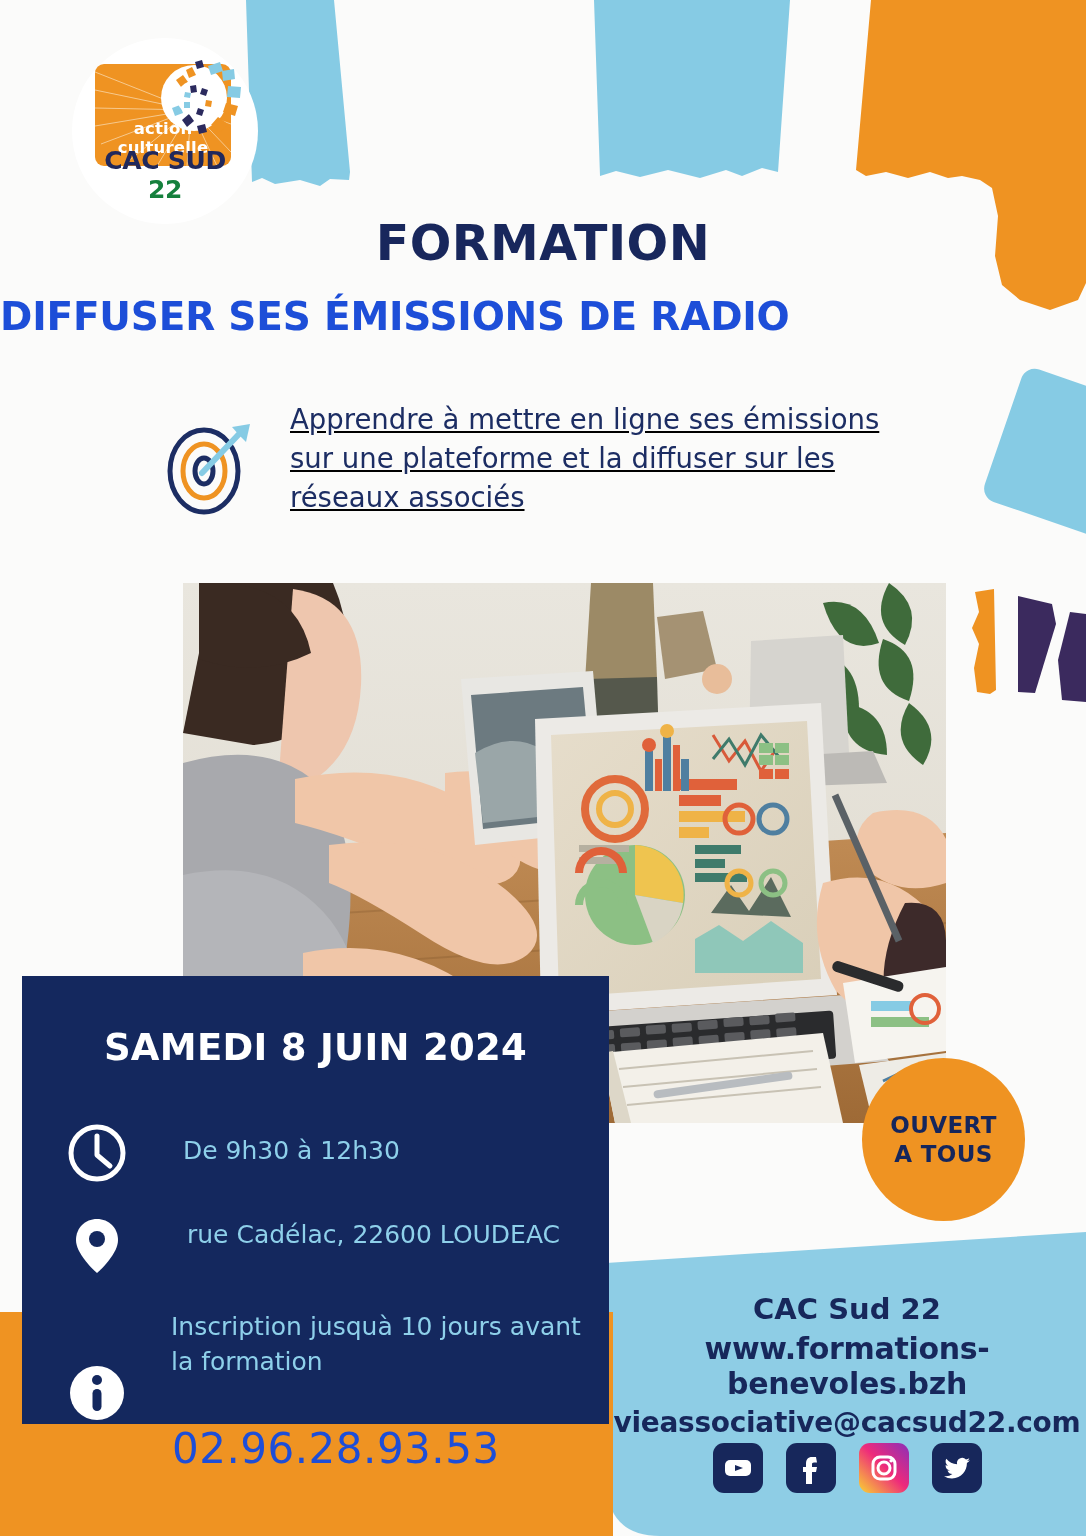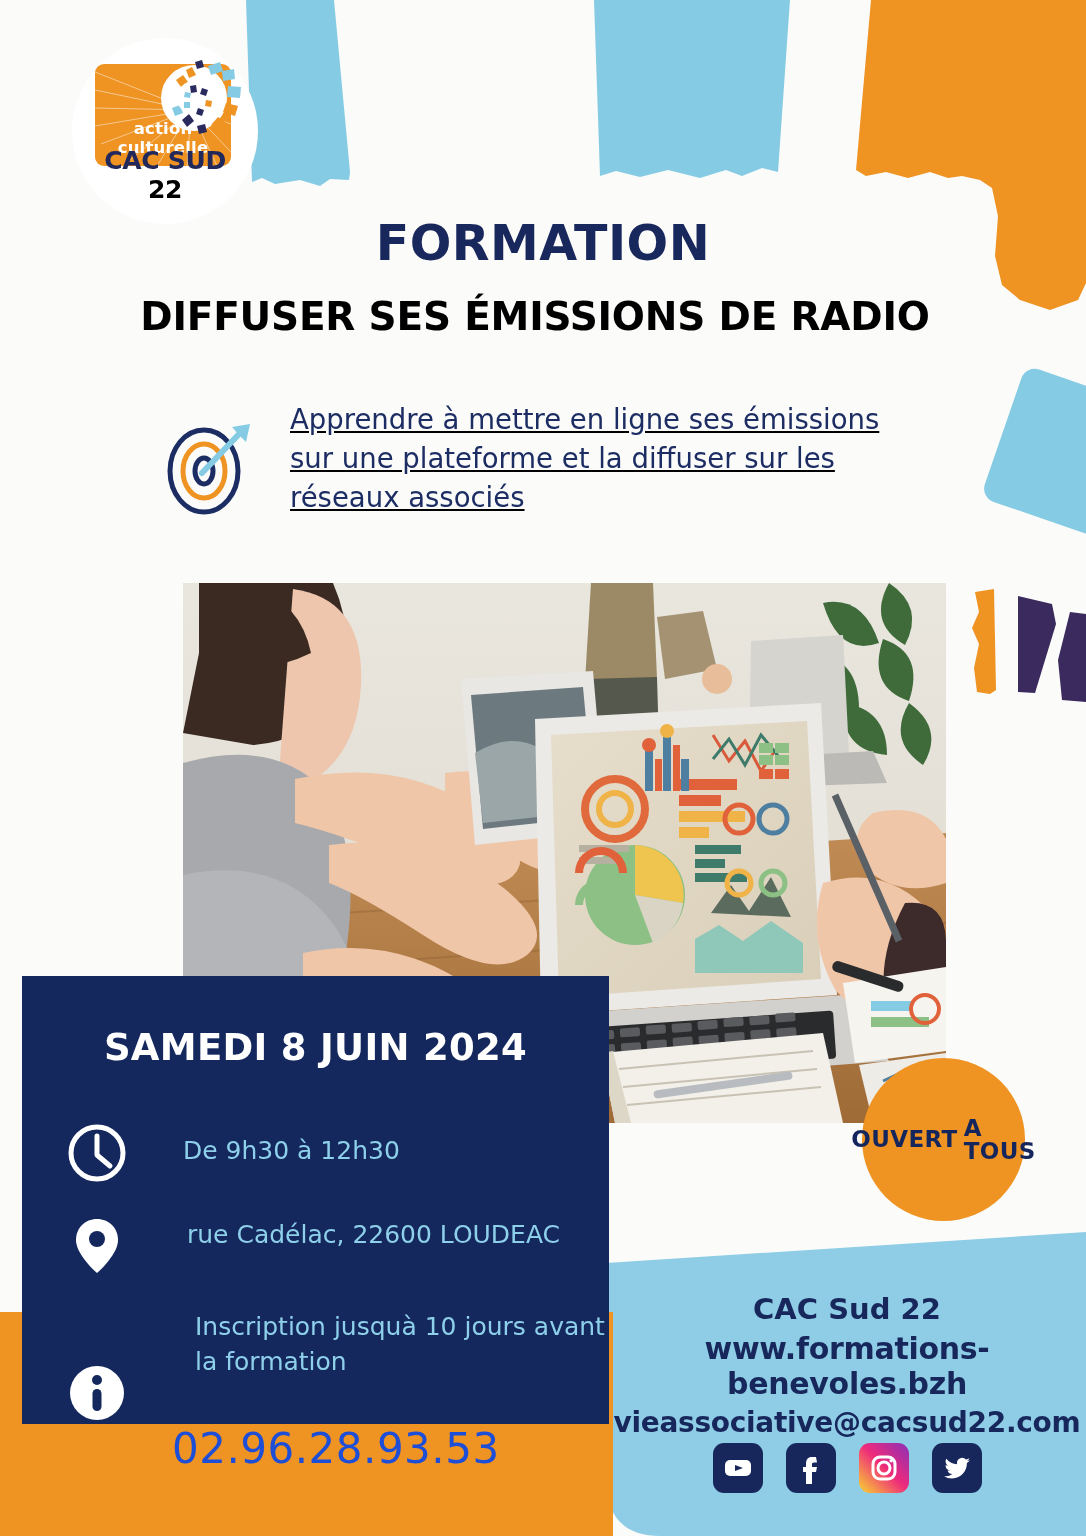--- a/index.html
+++ b/index.html
@@ -34,32 +34,32 @@
     font-family:"DejaVu Sans", sans-serif;
     text-transform:lowercase;
   }
   .logo-sun{position:absolute;right:-2px;top:-6px;width:92px;height:92px;}
   .logo-bottom{
     position:absolute;left:0;right:0;bottom:2px;text-align:center;
     font-size:25px;font-weight:800;letter-spacing:-.3px;
     font-family:"DejaVu Sans", sans-serif;
   }
   .logo-bottom .navy{color:#20285c;}
-  .logo-bottom .blue{color:#000000;}
+  .logo-bottom .blue{color:#15803d;}
 
   
   .title-main{
     position:absolute;left:0;right:0;top:215px;text-align:center;
     color:#18275c;font-size:49px;font-weight:800;letter-spacing:.5px;
     font-family:"DejaVu Sans", sans-serif;
     z-index:5;
   }
   .title-sub{
-    position:absolute;left:0;right:16px;top:294px;text-align:center;
-    color:#000000;font-size:39px;font-weight:800;letter-spacing:-.2px;
+    position:absolute;left:0;right:16px;top:294px;text-align:left;
+    color:#1d4ed8;font-size:39px;font-weight:800;letter-spacing:-.2px;
     font-family:"DejaVu Sans", sans-serif;
     z-index:5;
   }
 
   
   .obj{
     position:absolute;left:160px;top:398px;width:760px;
     display:flex;align-items:flex-end;gap:34px;z-index:5;text-decoration:underline;
   }
   .obj-icon{flex:0 0 auto;width:96px;height:96px;margin-top:6px;}
@@ -97,21 +97,21 @@
   .phone{
     position:absolute;left:172px;top:1424px;
     color:#1d4ed8;font-size:42px;font-weight:400;letter-spacing:.5px;
     font-family:"DejaVu Sans", sans-serif;z-index:8;
   }
 
   
   .badge{
     position:absolute;left:862px;top:1058px;width:163px;height:163px;
     border-radius:50%;background:#ef9322;z-index:8;
-    display:flex;flex-direction:row;align-items:center;justify-content:center;
+    display:flex;flex-direction:column;align-items:center;justify-content:center;
     gap:6px;
   }
   .badge div{
     color:#15265c;font-size:23px;font-weight:800;letter-spacing:.4px;
     font-family:"DejaVu Sans", sans-serif;line-height:1;
   }
 
   
   .contact{
     position:absolute;left:612px;top:1292px;width:470px;text-align:center;z-index:8;
@@ -421,21 +421,21 @@
   </div>
 
   <div class="info-row row-place" style="z-index:8;gap:16px;">
     <svg class="info-icon" viewBox="0 0 62 62">
       <path d="M31,4 C19,4 10,13 10,25 C10,40 31,58 31,58 C31,58 52,40 52,25 C52,13 43,4 31,4 Z" fill="#ffffff"></path>
       <circle cx="31" cy="24" r="8" fill="#14285e"></circle>
     </svg>
     <div class="info-txt" style="margin-left:43px;margin-top:3px;">rue Cadélac, 22600 LOUDEAC</div>
   </div>
 
-  <div class="info-row row-info" style="z-index:8;gap:24px;">
+  <div class="info-row row-info" style="z-index:8;">
     <svg class="info-icon" viewBox="0 0 62 62" style="margin-top:52px;">
       <circle cx="31" cy="31" r="27" fill="#ffffff"></circle>
       <circle cx="31" cy="18" r="5" fill="#14285e"></circle>
       <rect x="26.5" y="27" width="9" height="22" rx="4.5" fill="#14285e"></rect>
     </svg>
     <div class="info-txt" style="margin-left:43px;width:415px;">Inscription jusquà 10 jours avant la formation</div>
   </div>
 
   <div class="phone">02.96.28.93.53</div>
 

